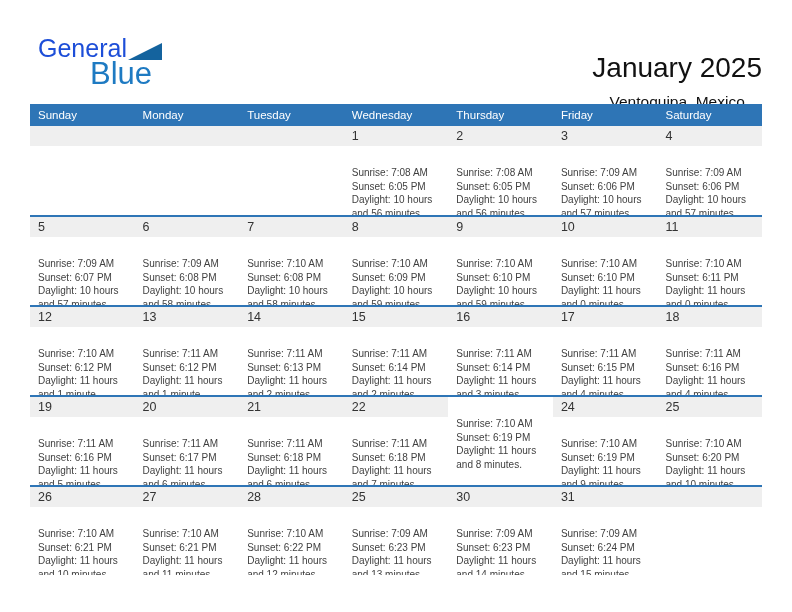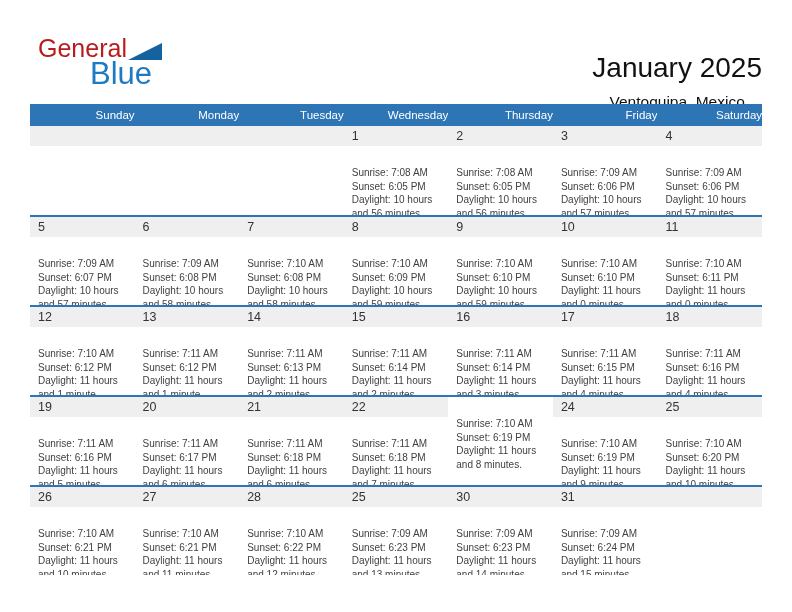--- a/index.html
+++ b/index.html
@@ -9,42 +9,42 @@
     font-family: "Liberation Sans", sans-serif;
     position: relative;
     overflow: hidden;
   }
   .page { position: absolute; inset: 0; background: #fff; }
 
   
   .logo { position: absolute; left: 38px; top: 36px; }
   .logo-row1 { display: flex; align-items: flex-end; }
   .logo-general {
-    font-size: 25px; color: #b91c1c; letter-spacing: 0px; line-height: 1;
+    font-size: 25px; color: #1d4ed8; letter-spacing: 0px; line-height: 1;
   }
   .logo-triangle { width: 34px; height: 19px; margin-left: 1px; margin-bottom: 1px; }
   .logo-triangle polygon { fill: var(--logo-triangle-blue, #14639E); }
   .logo-blue {
     font-size: 31px; line-height: 1; color: var(--logo-text-blue, #1E7AC2);
     margin-left: 52px; margin-top: -3px;
   }
 
   
   .title-block { position: absolute; right: 30px; top: 38px; text-align: center; margin-top: 15px; }
   .cal-title { font-size: 28px; font-weight: 400; color: var(--title-text, #111); line-height: 1.1; }
   .cal-subtitle { font-size: 15.5px; font-weight: 400; color: var(--title-text, #111); margin-top: 9px; }
 
   
   .calendar { position: absolute; left: 30px; top: 104px; width: 732px; }
   .weekday-row {
     display: flex; background: var(--header-blue, #2E75B6); height: 22px; align-items: center;
   }
   .wd {
     flex: 1 1 0; color: var(--header-text, #fff); font-size: 11.5px; padding-left: 8px;
-    white-space: nowrap; overflow: hidden; text-align: right;
+    white-space: nowrap; overflow: hidden;
   }
   .week-row { display: flex; height: 90px; border-top: 2px solid var(--header-blue, #2E75B6); }
   .week-row.first { border-top: none; height: 89px; }
   .cell { flex: 1 1 0; overflow: hidden; }
   .day-num {
     background: var(--day-band-gray, #EFEFEF); height: 20px;
     font-size: 12.5px; color: var(--day-number-text, #333);
     padding: 3px 0 0 8px; line-height: 1.2;
   }
   .cell-body {

